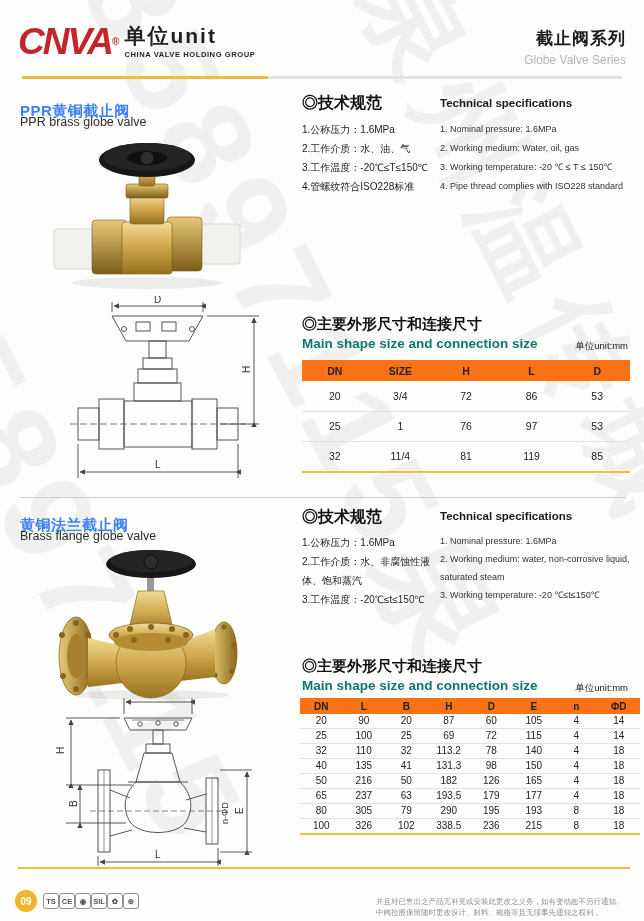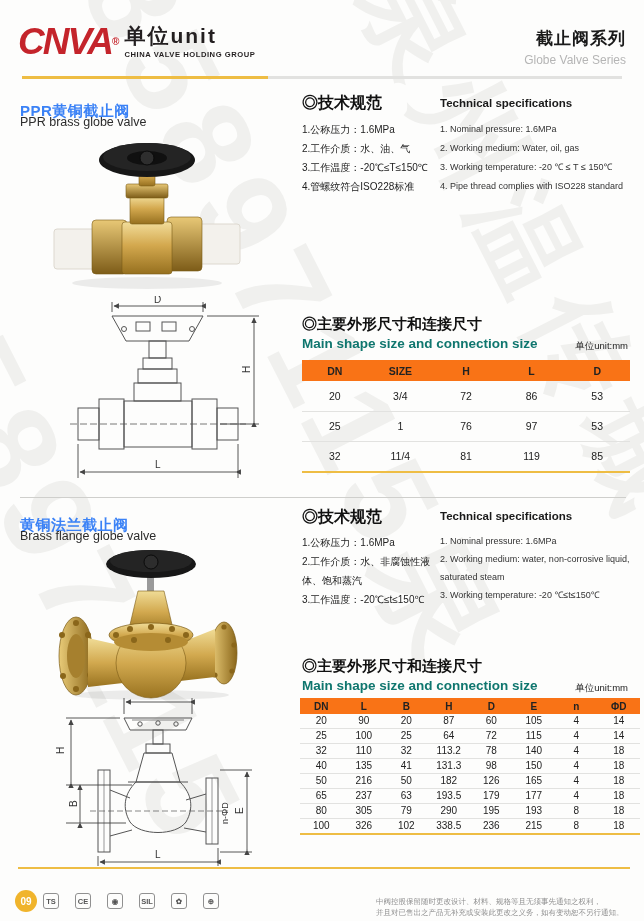--- a/index.html
+++ b/index.html
@@ -53,21 +53,21 @@
   .t2 td { height:14px; font-size:10px; line-height:14px; }
 
   
   .photo, .drawing { position:absolute; }
 
   
   .footer-rule { position:absolute; top:867px; left:18px; width:612px; height:2px; background:#eebd44; }
   .page-badge { position:absolute; left:15px; top:890px; width:22px; height:22px; border-radius:50%;
                 background:#f0b42c; color:#fff; font-size:10px; font-weight:bold;
                 display:flex; align-items:center; justify-content:center; }
-  .certs { position:absolute; left:43px; top:893px; display:flex; gap:16px; }
+  .certs { position:absolute; left:43px; top:893px; display:flex; gap:0; }
   .certs > div { width:16px; height:16px; border:1px solid #909090; border-radius:3px; color:#555;
                  font-size:7.5px; font-weight:bold; display:flex; align-items:center; justify-content:center; }
   .disclaimer { position:absolute; right:16px; top:896px; width:252px; font-size:7.5px;
                 line-height:11px; color:#8f8f8f; }
 </style>
 </head>
 <body>
 
 <div class="page">
 
@@ -348,21 +348,21 @@
             <td>87</td>
             <td>60</td>
             <td>105</td>
             <td>4</td>
             <td>14</td>
           </tr>
           <tr>
             <td>25</td>
             <td>100</td>
             <td>25</td>
-            <td>64</td>
+            <td>69</td>
             <td>72</td>
             <td>115</td>
             <td>4</td>
             <td>14</td>
           </tr>
           <tr>
             <td>32</td>
             <td>110</td>
             <td>32</td>
             <td>113.2</td>
@@ -429,17 +429,17 @@
   <div class="page-badge">09</div>
   <div class="certs">
       <div>TS</div>
       <div>CE</div>
       <div>◉</div>
       <div>SIL</div>
       <div>✿</div>
       <div>⊕</div>
     </div>
   <div class="disclaimer">
+    <div>并且对已售出之产品无补充或安装此更改之义务，如有变动恕不另行通知。</div>
     <div>中阀控股保留随时更改设计、材料、规格等且无须事先通知之权利，</div>
-    <div>并且对已售出之产品无补充或安装此更改之义务，如有变动恕不另行通知。</div>
   </div>
 
 </div>
 
 </body></html>

